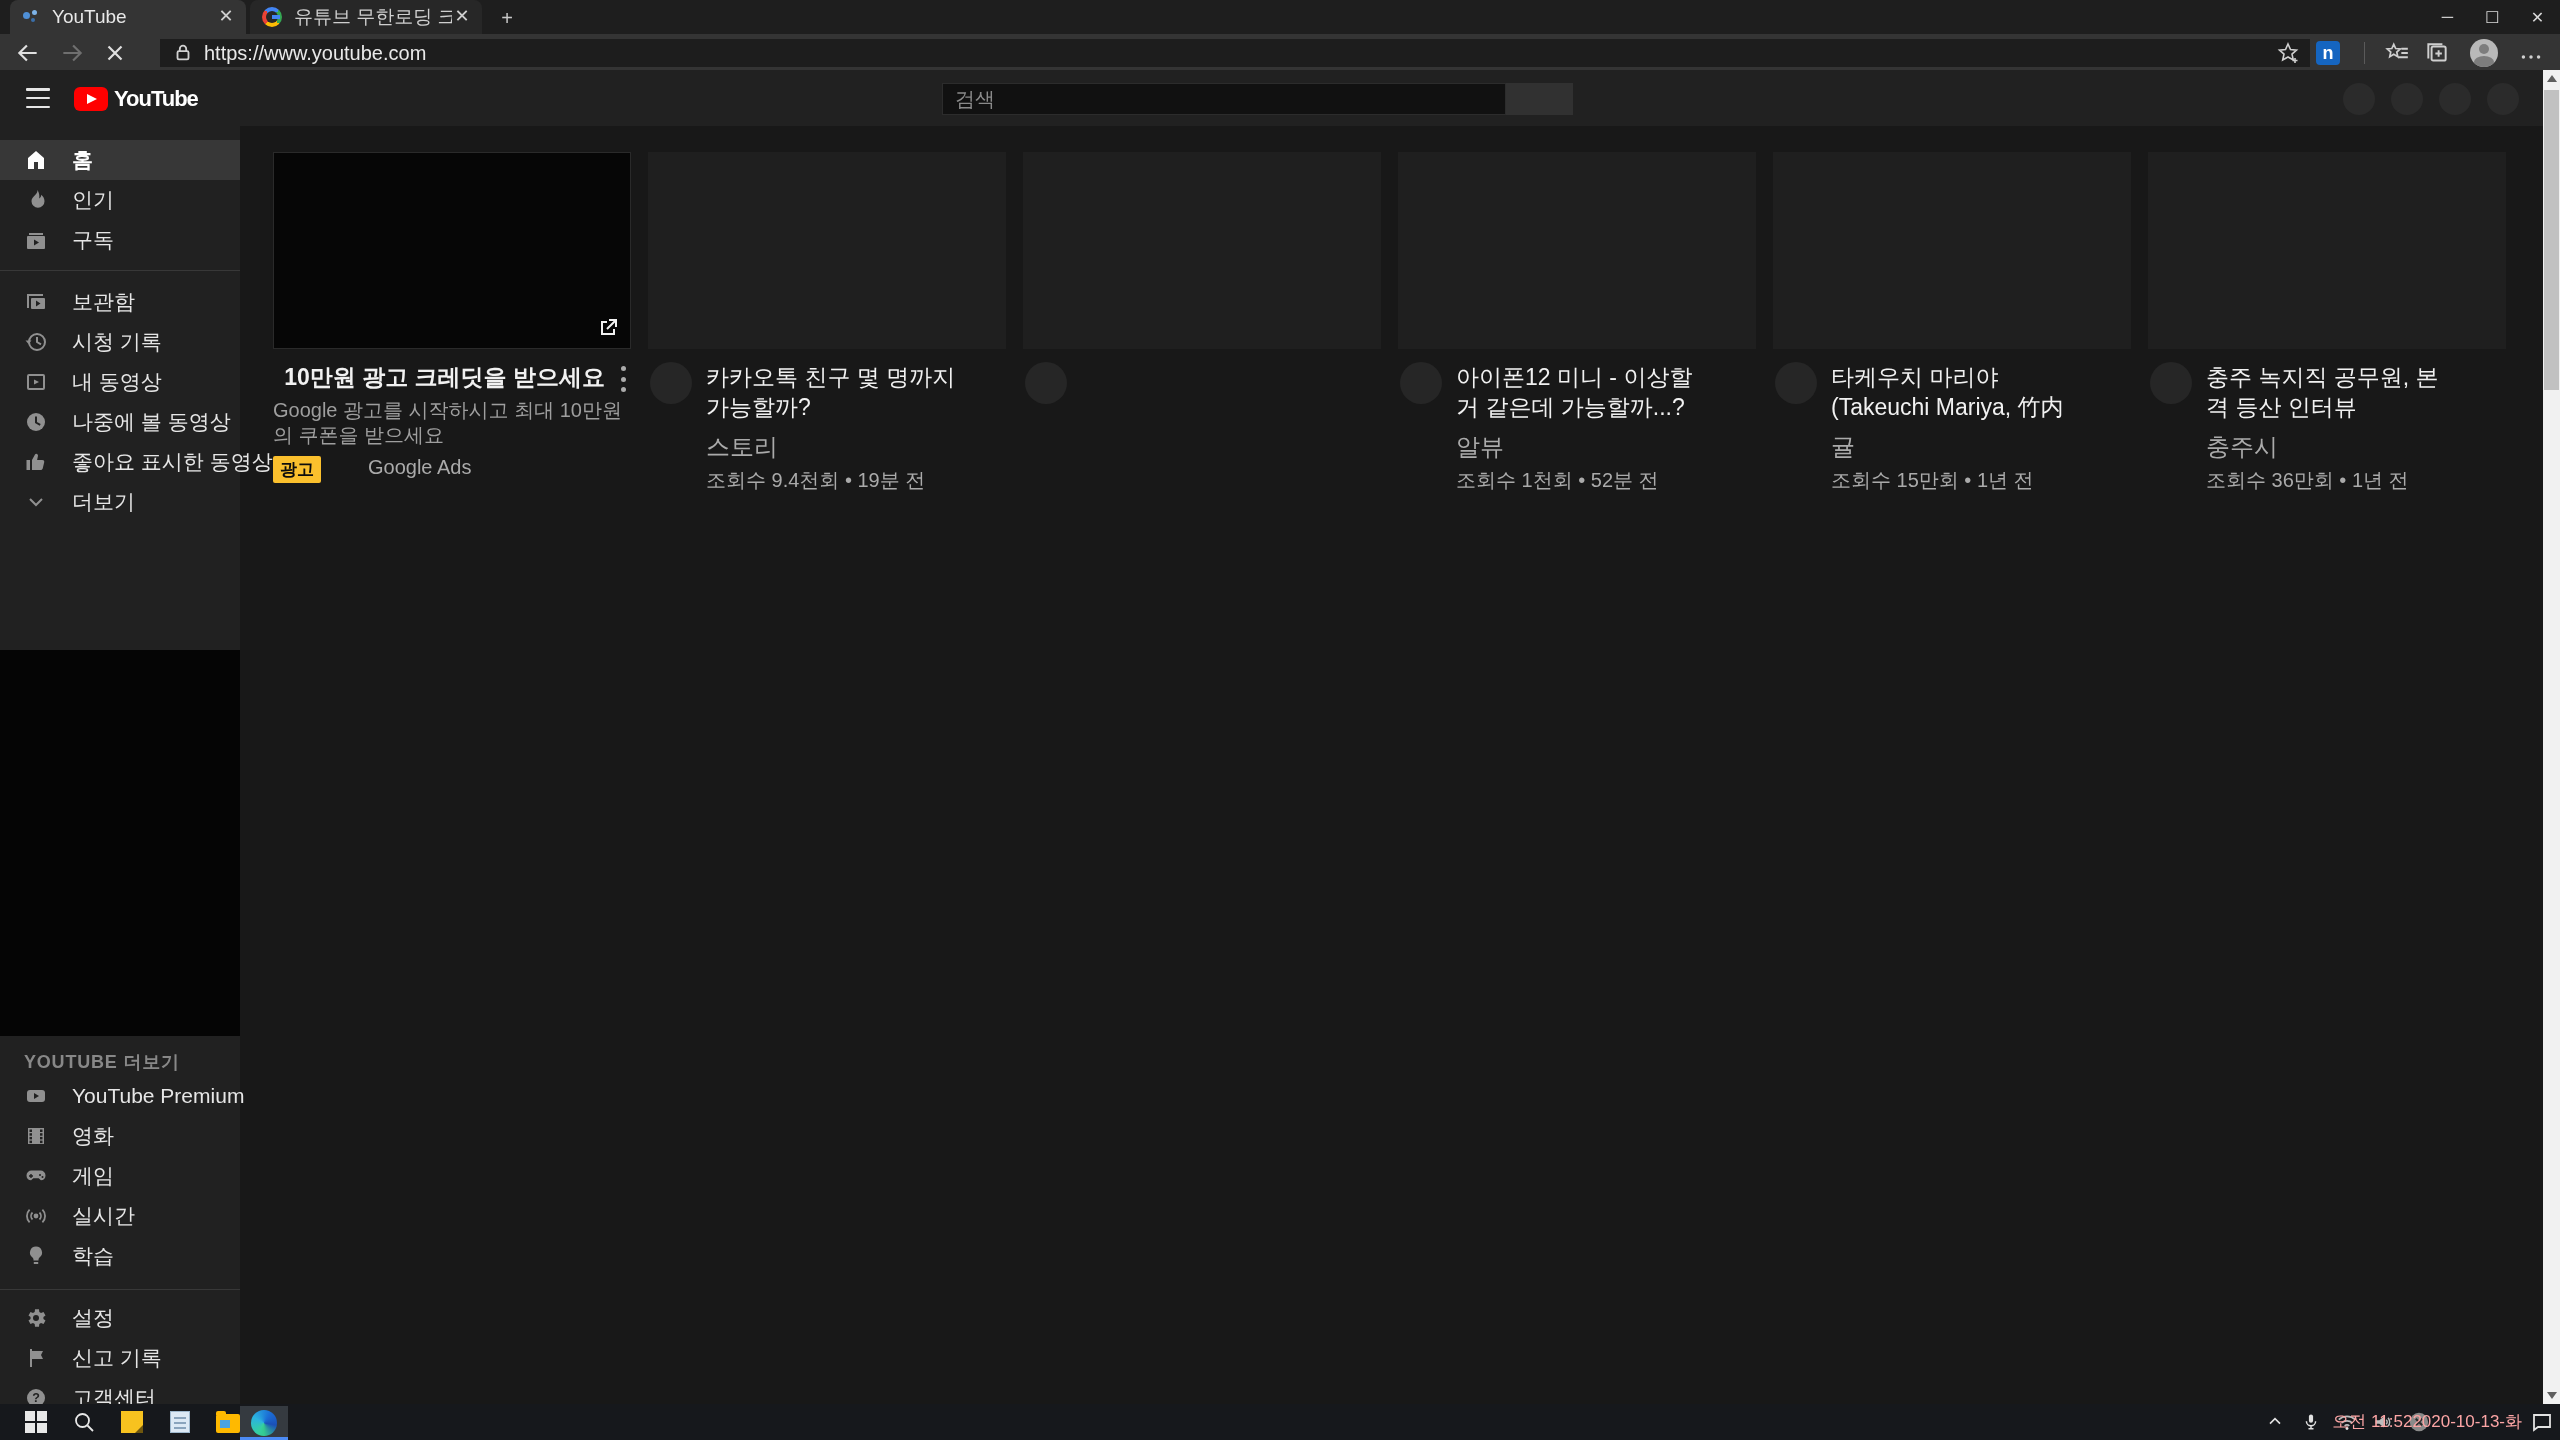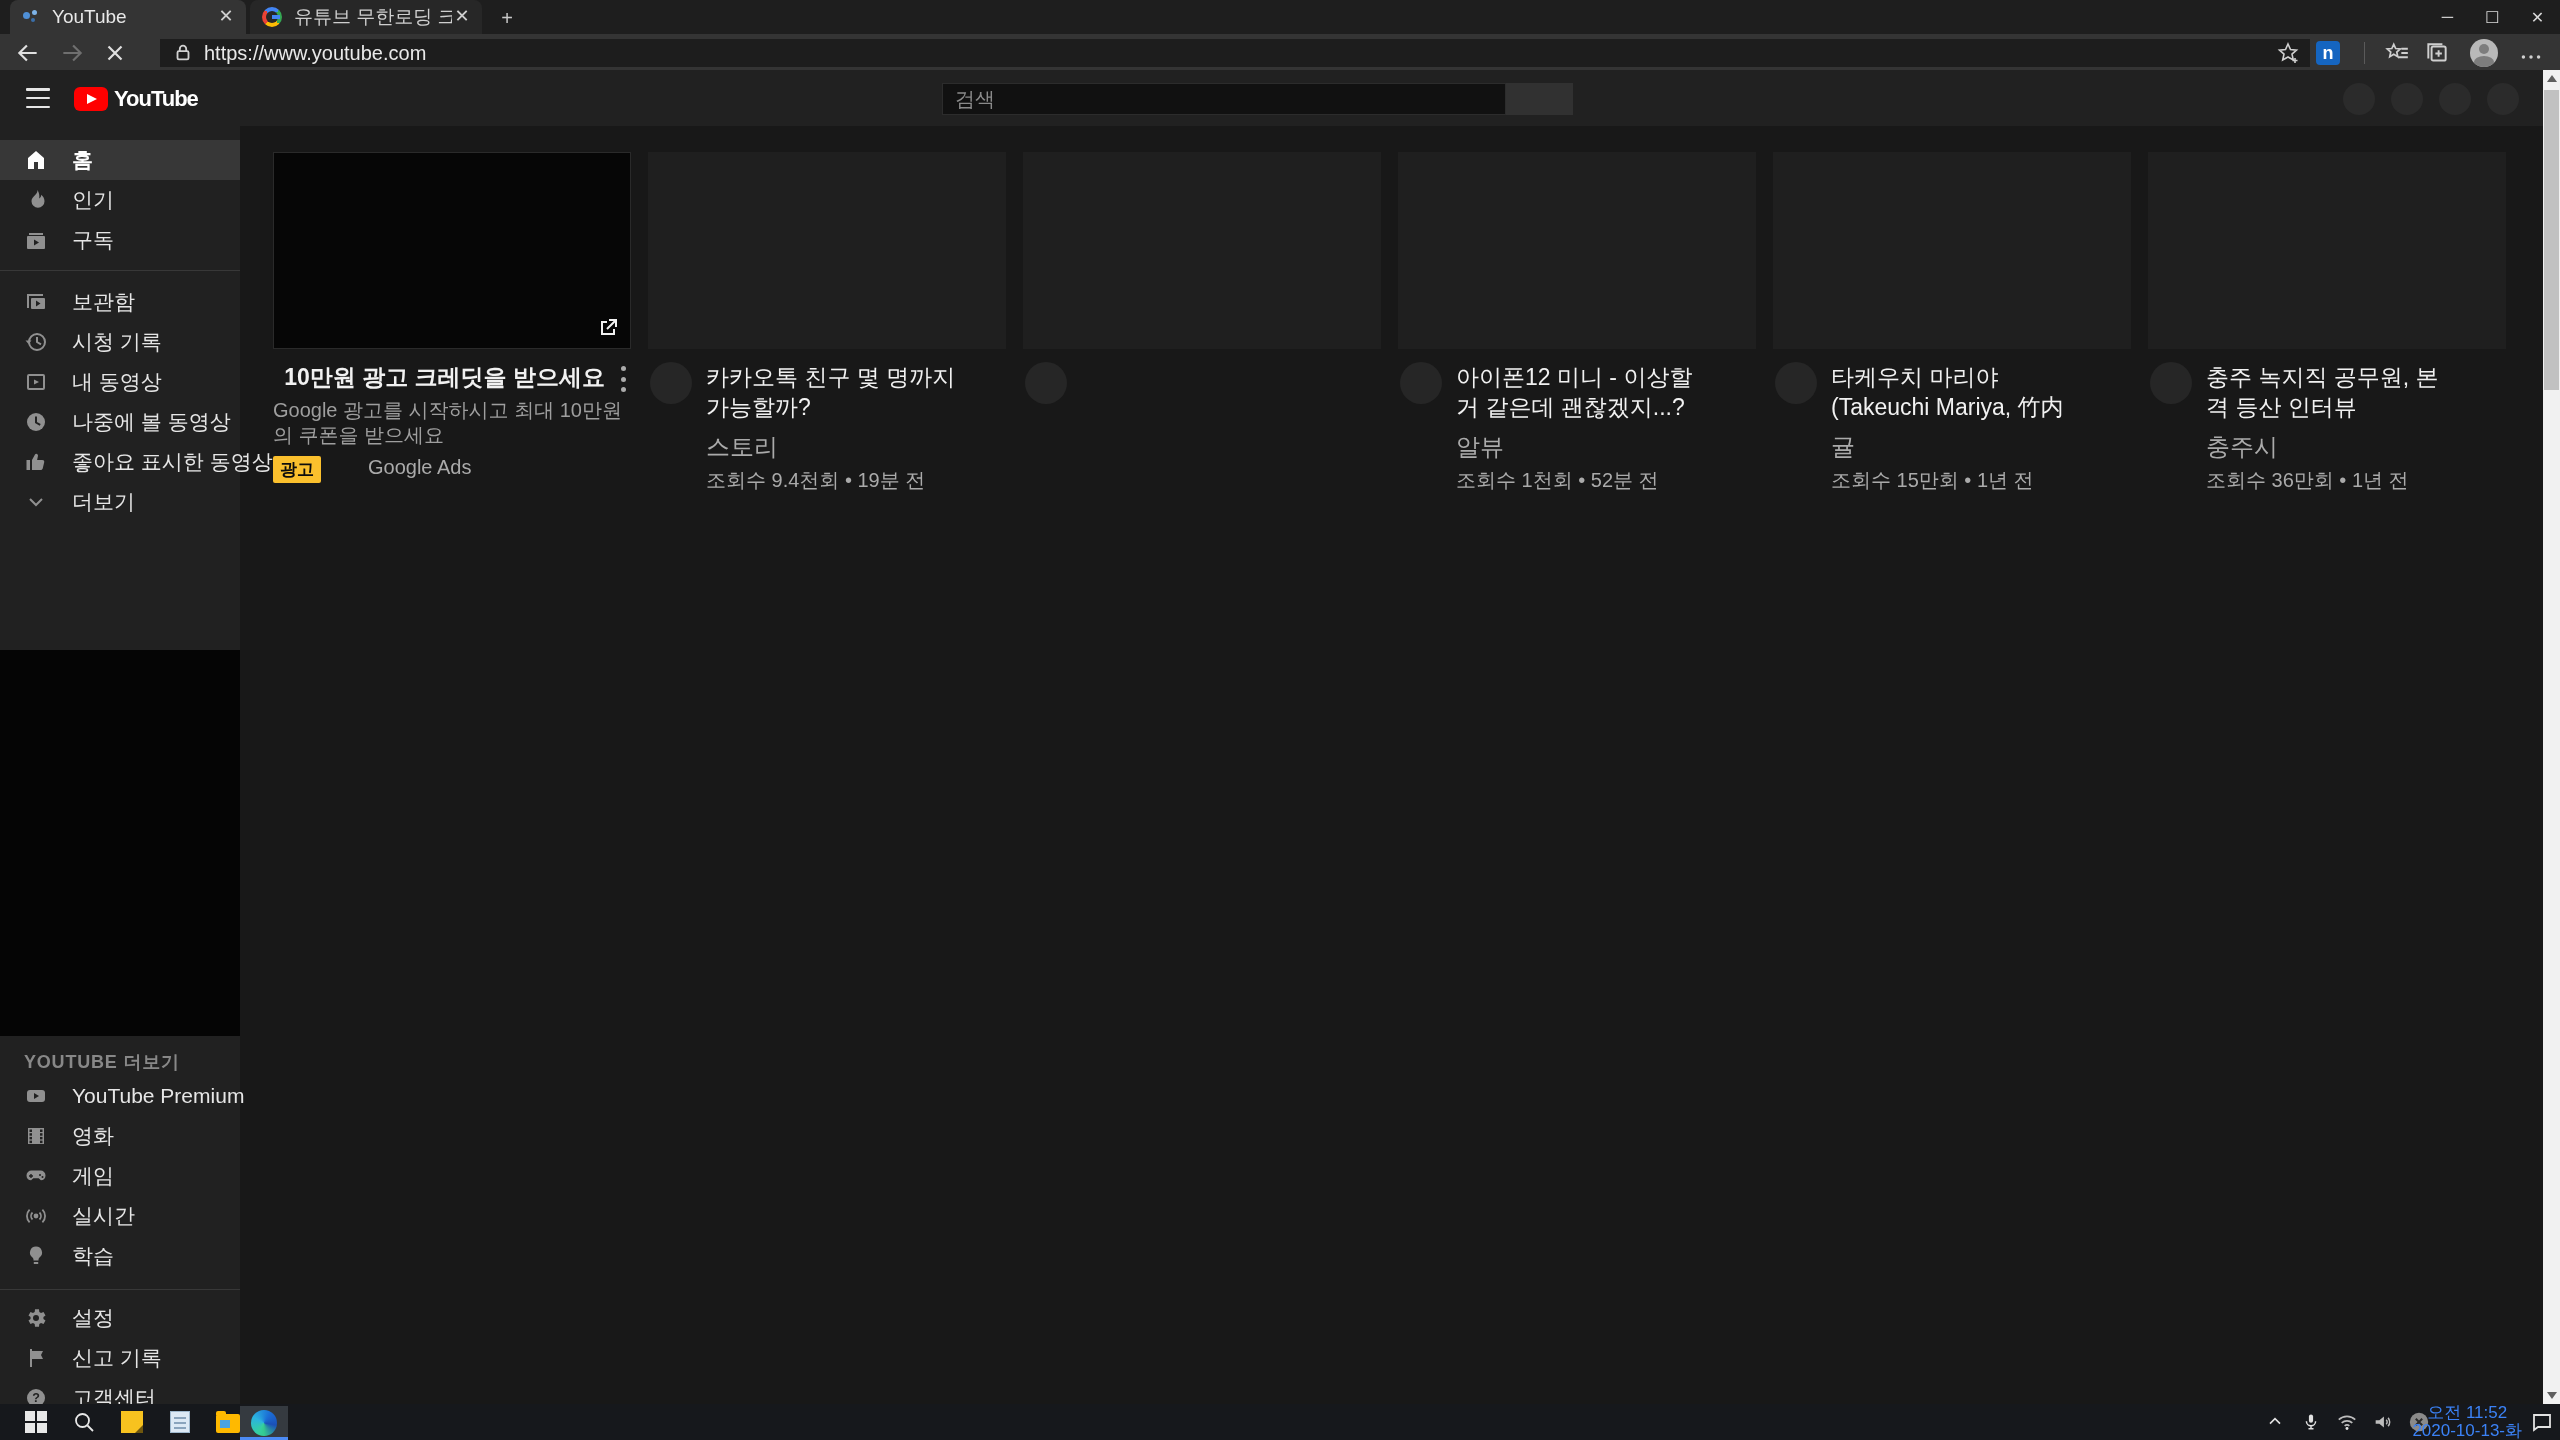--- a/index.html
+++ b/index.html
@@ -107,21 +107,21 @@
   .notepad-icon{width:20px;height:22px;background:#dce9f5;border:1px solid #9fb9cf;box-sizing:border-box;position:relative;}
   .notepad-icon i{position:absolute;left:3px;height:2px;width:12px;background:#8aa4bd;}
   .folder-icon{width:24px;height:19px;background:#ffb900;border-radius:2px;position:relative;margin-top:3px;}
   .folder-icon::before{content:"";position:absolute;left:0;top:-3px;width:10px;height:4px;background:#ffb900;border-radius:2px 2px 0 0;}
   .folder-icon::after{content:"";position:absolute;left:4px;top:6px;width:10px;height:8px;background:#4aa3e0;}
   .edge-btn{left:240px;top:1406px;width:48px;height:34px;background:#353a40;display:flex;align-items:center;justify-content:center;position:absolute;}
   .edge-underline{position:absolute;left:240px;top:1437px;width:48px;height:3px;background:#4c8bf5;}
   .edge-logo{width:26px;height:26px;border-radius:50%;background:conic-gradient(from 210deg,#35d0a0,#2bb3e0 90deg,#1b6ed6 180deg,#1b50b8 250deg,#35c98f 330deg,#35d0a0);}
   .tray{position:absolute;right:130px;top:1404px;height:36px;display:flex;align-items:center;gap:14px;}
   .tray-icon{width:22px;height:22px;color:#e2e2e2;display:flex;align-items:center;justify-content:center;}
-  .clock{position:absolute;right:38px;top:1404px;height:36px;display:flex;flex-direction:column;justify-content:center;align-items:center;color:#3b82f6;}
+  .clock{position:absolute;right:38px;top:1404px;height:36px;display:flex;justify-content:center;align-items:center;color:#fca5a5;}
   .clock div{font-size:17px;line-height:18px;white-space:nowrap;}
   .notif{position:absolute;right:6px;top:1410px;width:24px;height:24px;color:#e2e2e2;}
 
   svg{display:block;}
 </style>
 </head>
 <body>
 
 <div class="abs tabbar">
   <div class="abs tab active">
@@ -442,21 +442,21 @@
   </div>
 </div>
 <div class="card" style="left:1023px;">
   <div class="thumb"></div>
   <div class="avatar"></div>
 </div>
 <div class="card" style="left:1398px;">
   <div class="thumb"></div>
   <div class="avatar"></div>
   <div class="vinfo">
-    <div class="vtitle">아이폰12 미니 - 이상할 거 같은데 괜찮겠지...?</div>
+    <div class="vtitle">아이폰12 미니 - 이상할 거 같은데 가능할까...?</div>
     <div class="vchannel">알뷰</div>
     <div class="vmeta">조회수 1천회 • 52분 전</div>
   </div>
 </div>
 <div class="card" style="left:1773px;">
   <div class="thumb"></div>
   <div class="avatar"></div>
   <div class="vinfo">
     <div class="vtitle">타케우치 마리야 (Takeuchi Mariya, 竹内まりや) - Plastic Love 1 hour</div>
     <div class="vchannel">귤</div>

